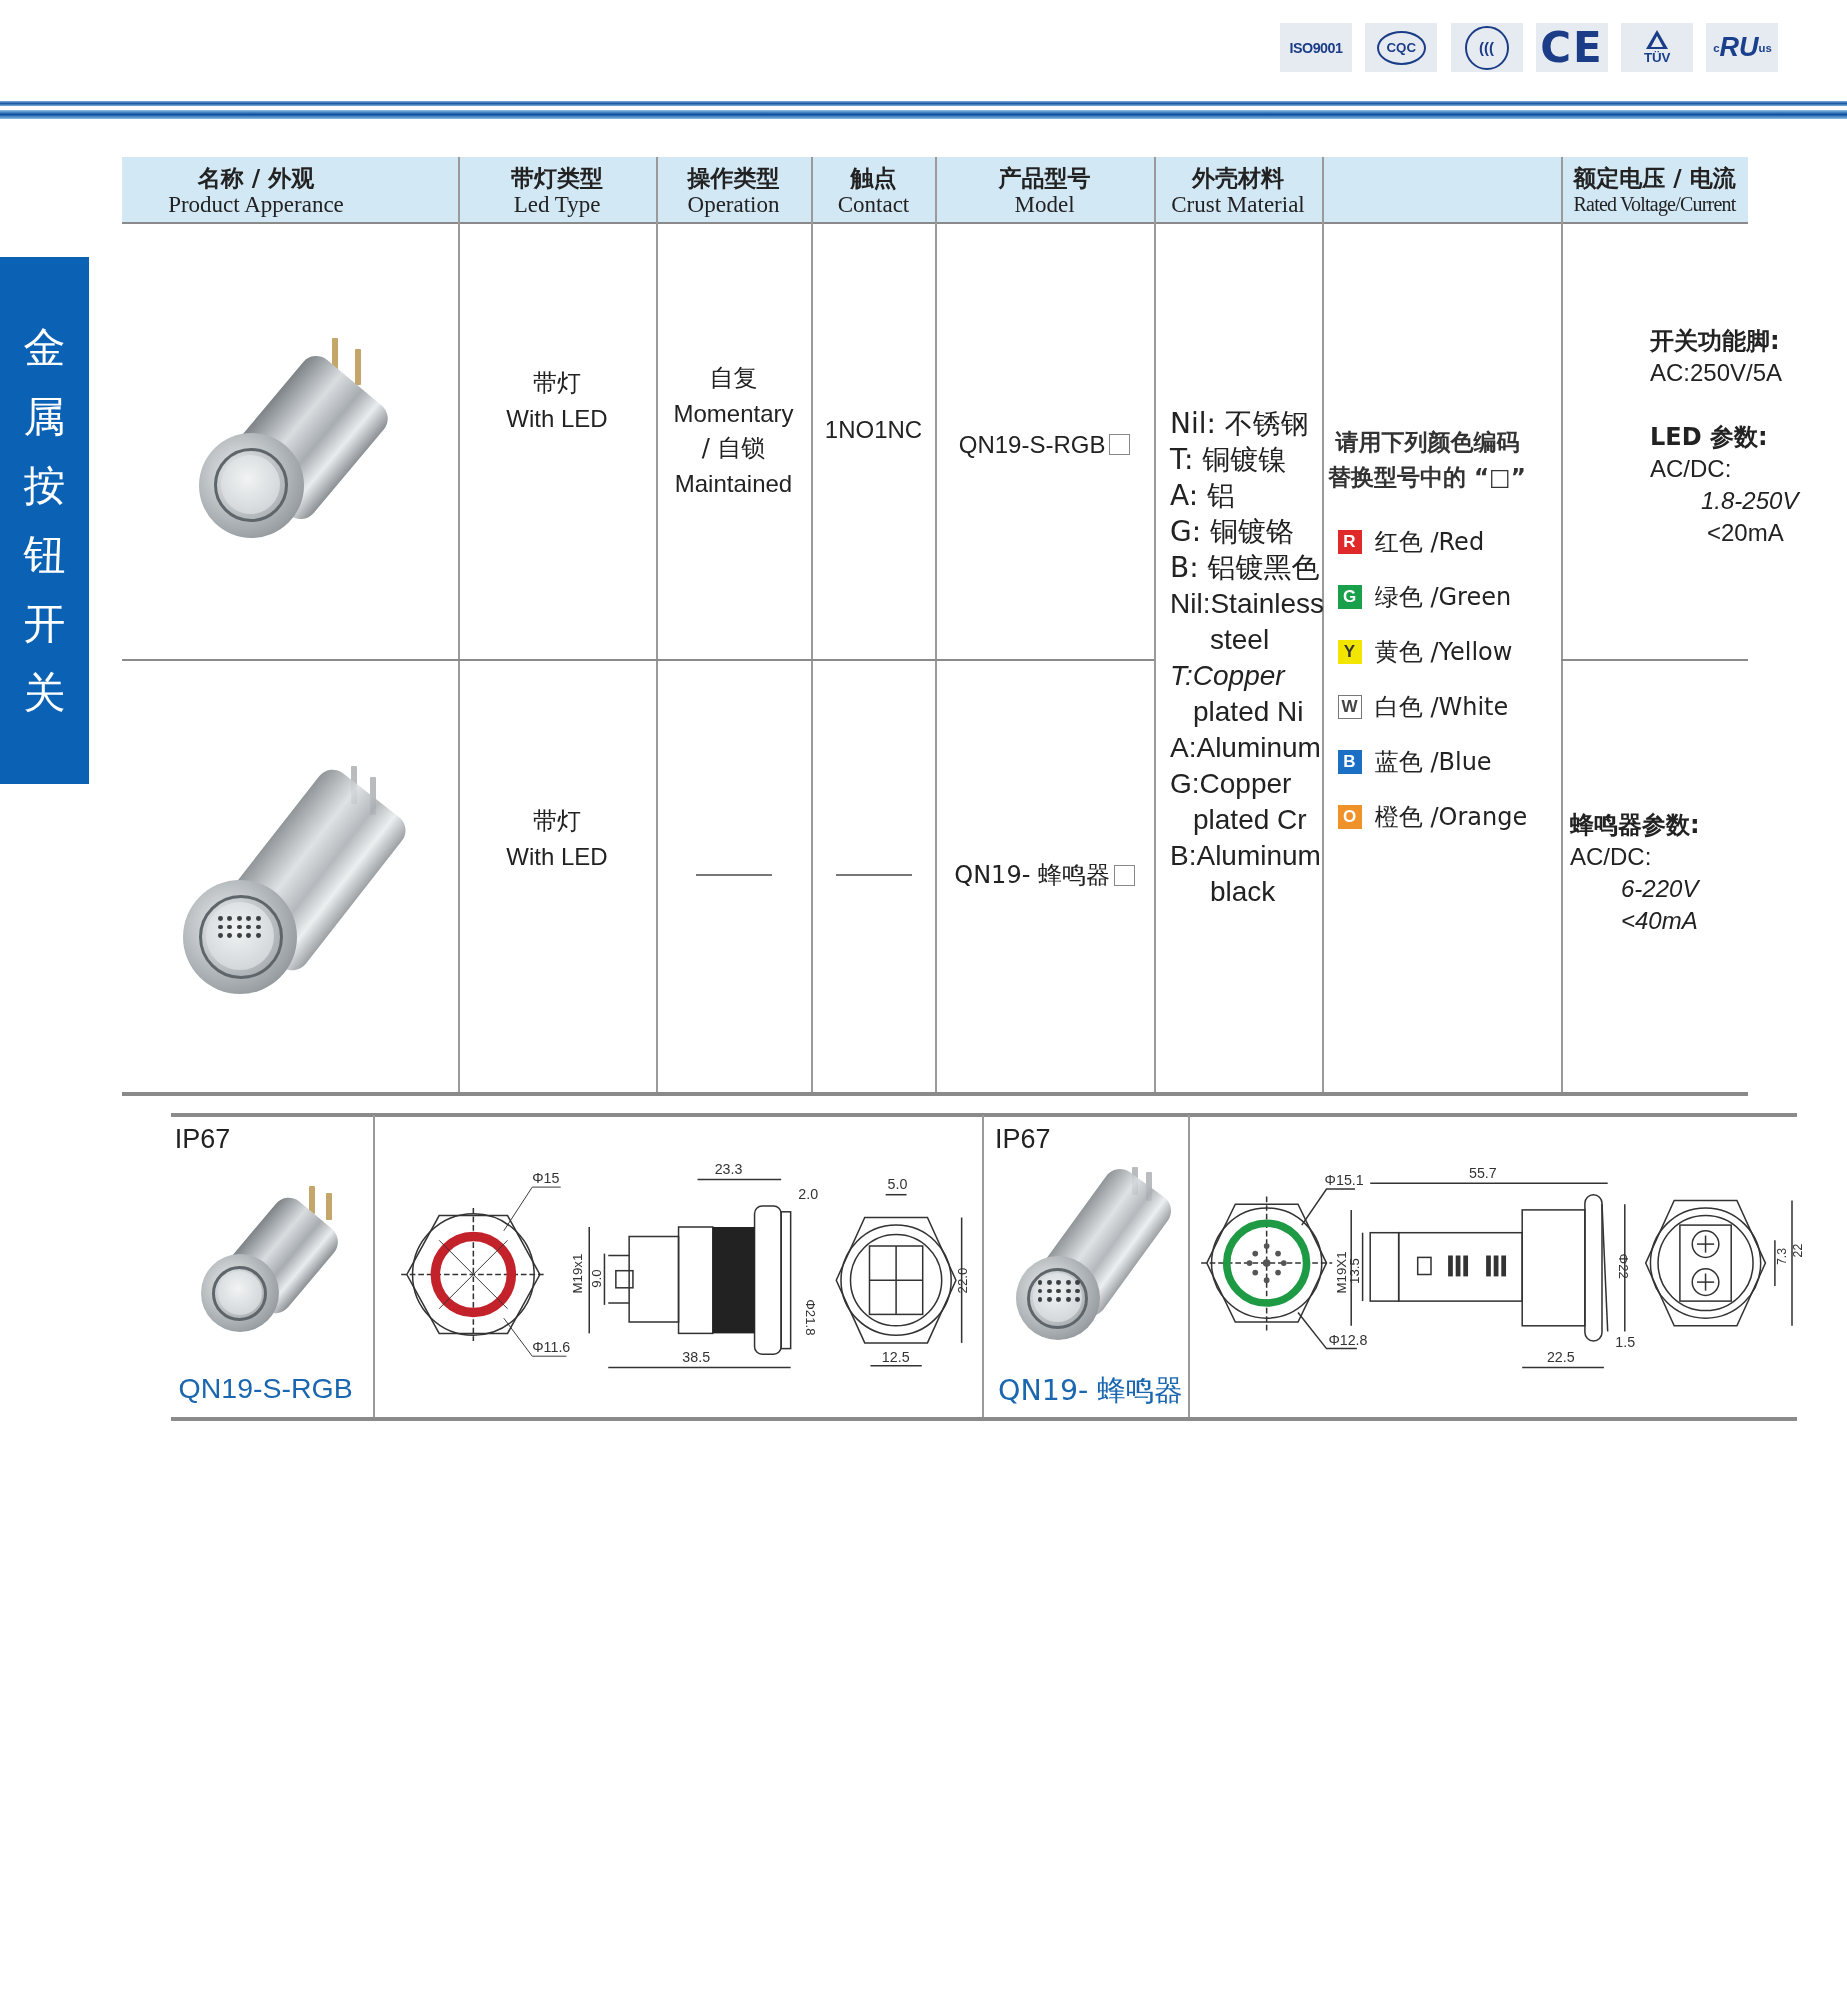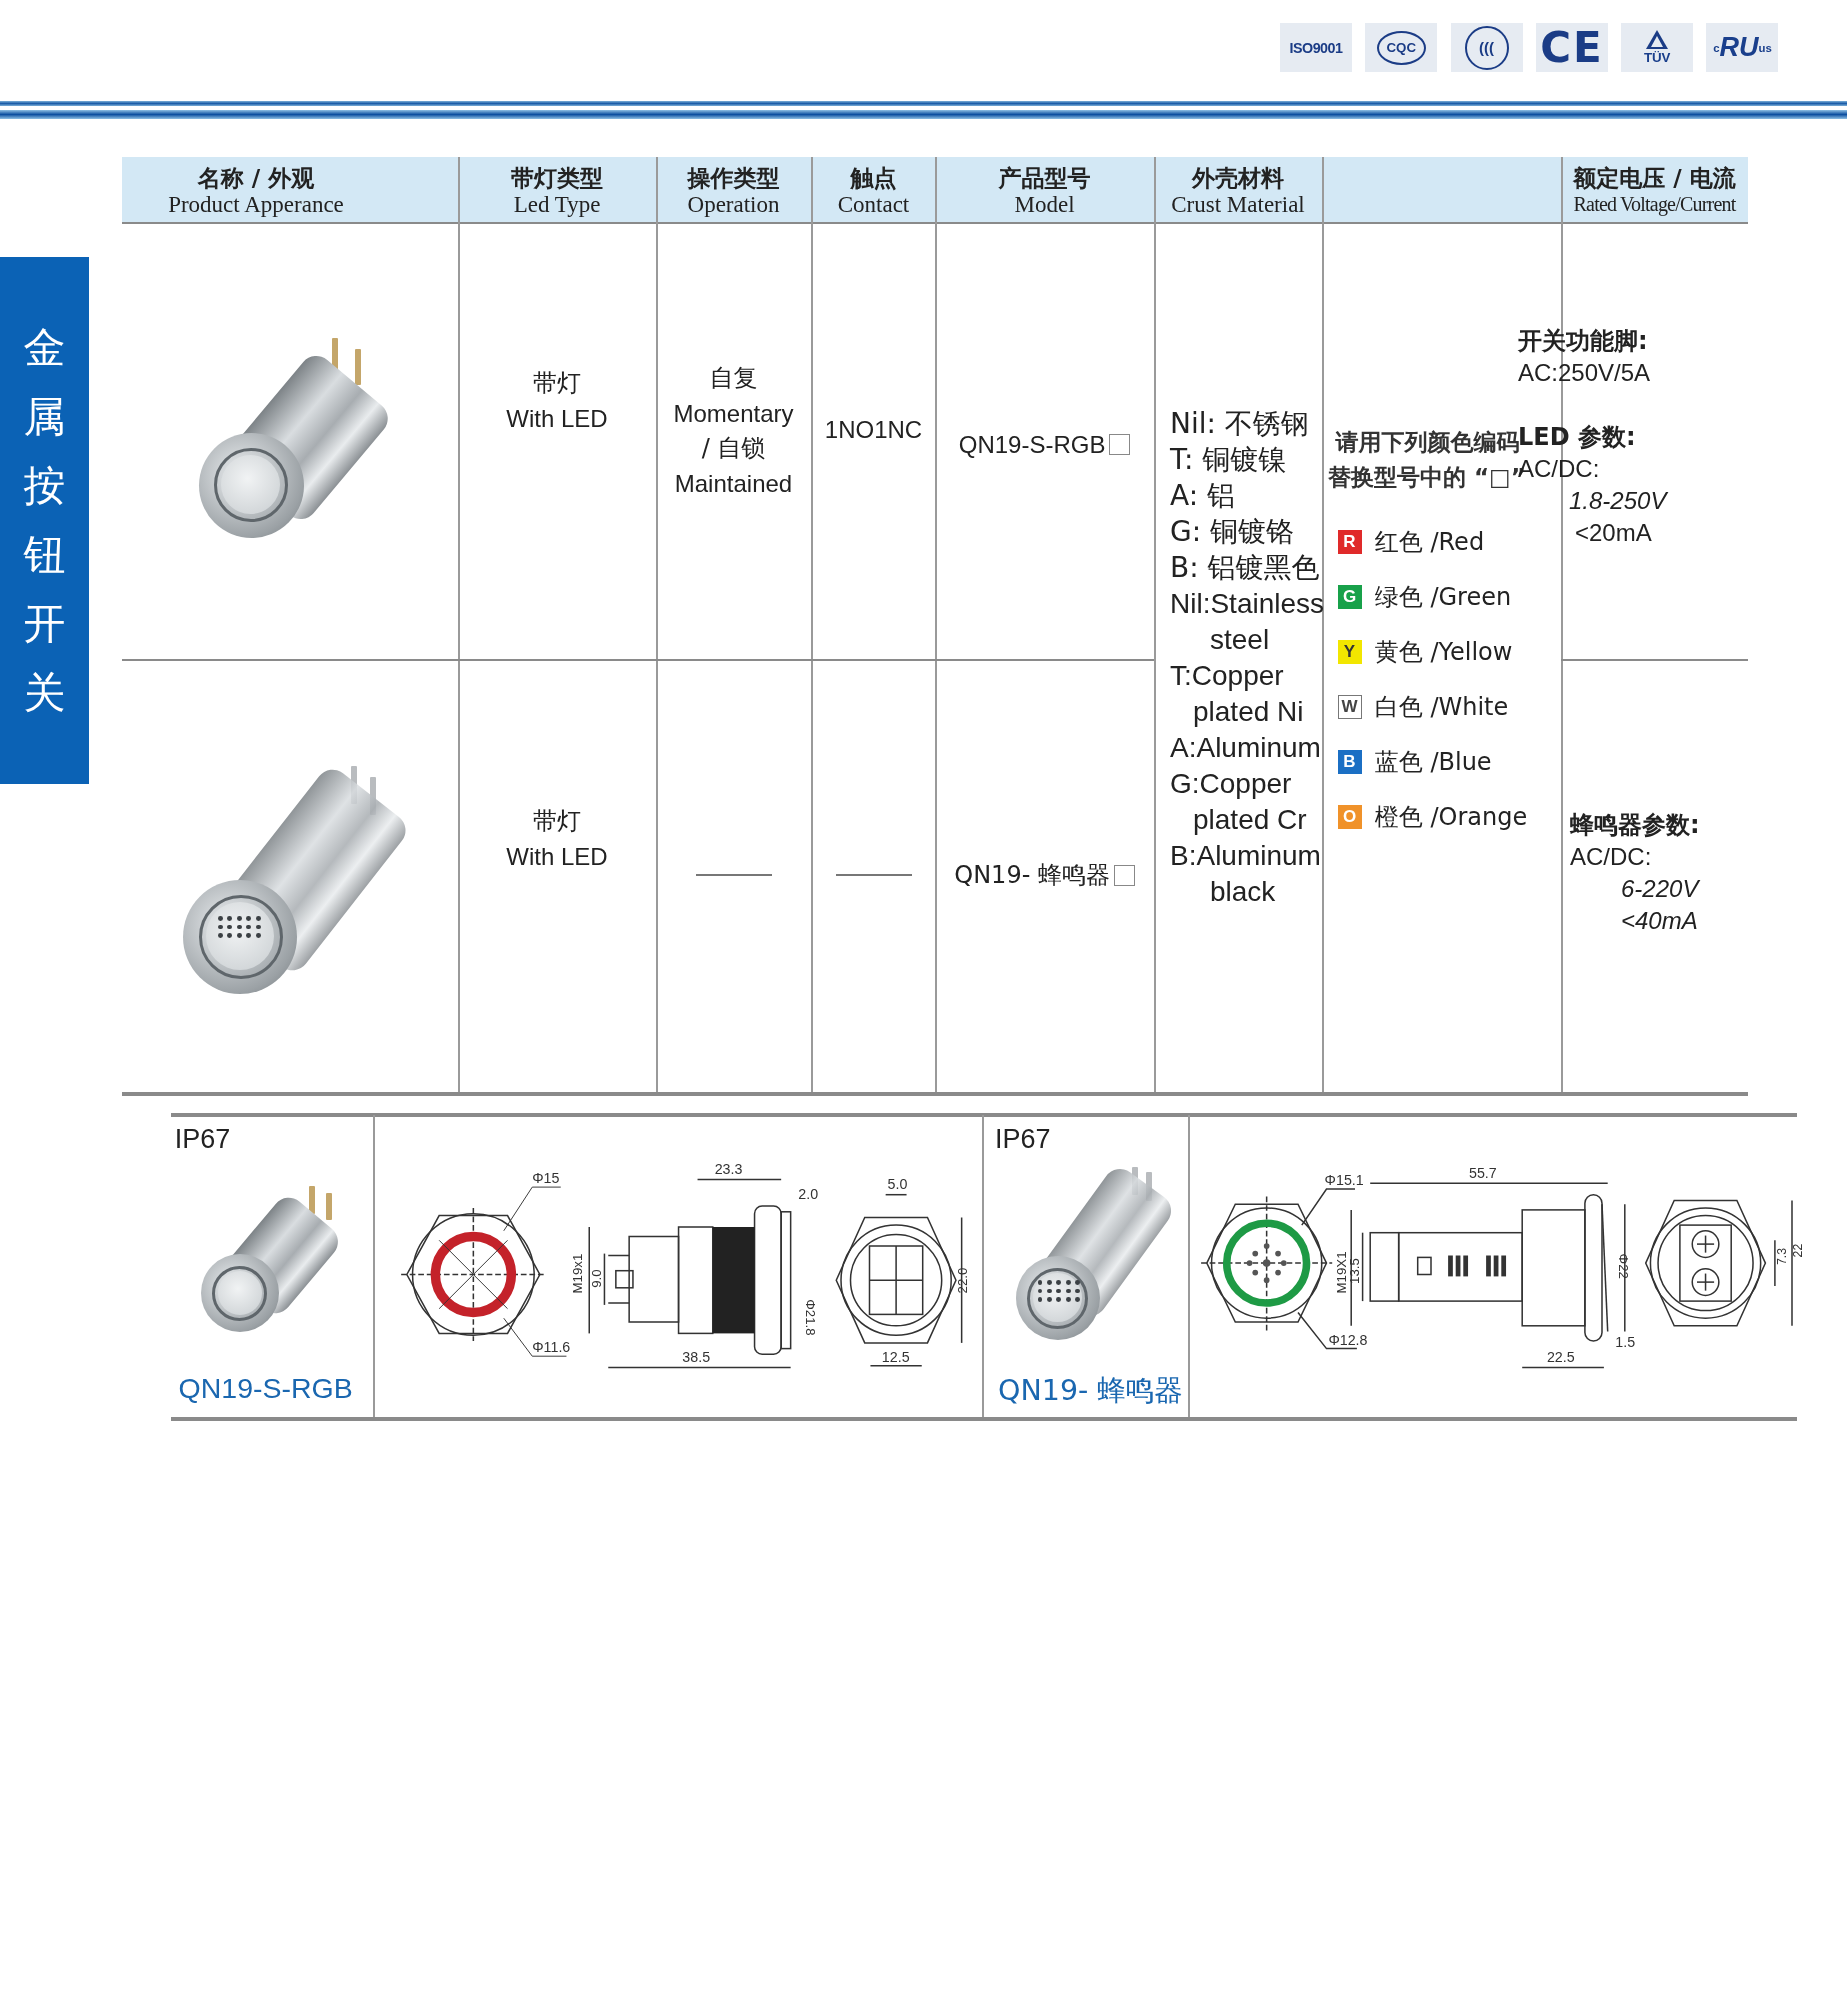--- a/index.html
+++ b/index.html
@@ -231,21 +231,21 @@
   </div>
 
   <div class="mat" style="left:1048px;top:249px;width:152px;">
     <span class="zh" style="display:block;">Nil: 不锈钢</span>
     <span class="zh" style="display:block;">T: 铜镀镍</span>
     <span class="zh" style="display:block;">A: 铝</span>
     <span class="zh" style="display:block;">G: 铜镀铬</span>
     <span class="zh" style="display:block;">B: 铝镀黑色</span>
     <span style="display:block;">Nil:Stainless</span>
     <span class="ind">steel</span>
-    <span style="display:block;">T:Copper</span>
+    <span style="display:block;font-style:italic;">T:Copper</span>
     <span class="ind2">plated Ni</span>
     <span style="display:block;">A:Aluminum</span>
     <span style="display:block;">G:Copper</span>
     <span class="ind2">plated Cr</span>
     <span style="display:block;">B:Aluminum</span>
     <span class="ind">black</span>
   </div>
 
   <div class="colors" style="left:1206px;top:268px;width:233px;">
     <div class="note" style="padding-left:7.6px;">请用下列颜色编码</div>
@@ -270,21 +270,21 @@
     <div class="swatch-row">
       <span class="swatch" style="background:#1b6fc4;">B</span>
       <span style="font-family:'DejaVu Sans',sans-serif;">蓝色 /Blue</span>
     </div>
     <div class="swatch-row">
       <span class="swatch" style="background:#f0922a;">O</span>
       <span style="font-family:'DejaVu Sans',sans-serif;">橙色 /Orange</span>
     </div>
   </div>
 
-  <div class="rated" style="left:1396px;top:168px;width:179px;">
+  <div class="rated" style="left:1528px;top:168px;width:179px;">
     <span class="zh" style="display:block;">开关功能脚:</span>
     <span style="display:block;">AC:250V/5A</span>
     <span style="display:block;height:32px;"></span>
     <span class="zh" style="display:block;">LED 参数:</span>
     <span style="display:block;">AC/DC:</span>
     <span class="indv">1.8-250V</span>
     <span class="indv2">&lt;20mA</span>
   </div>
 
   <div class="rated" style="left:1448px;top:652px;width:179px;">

